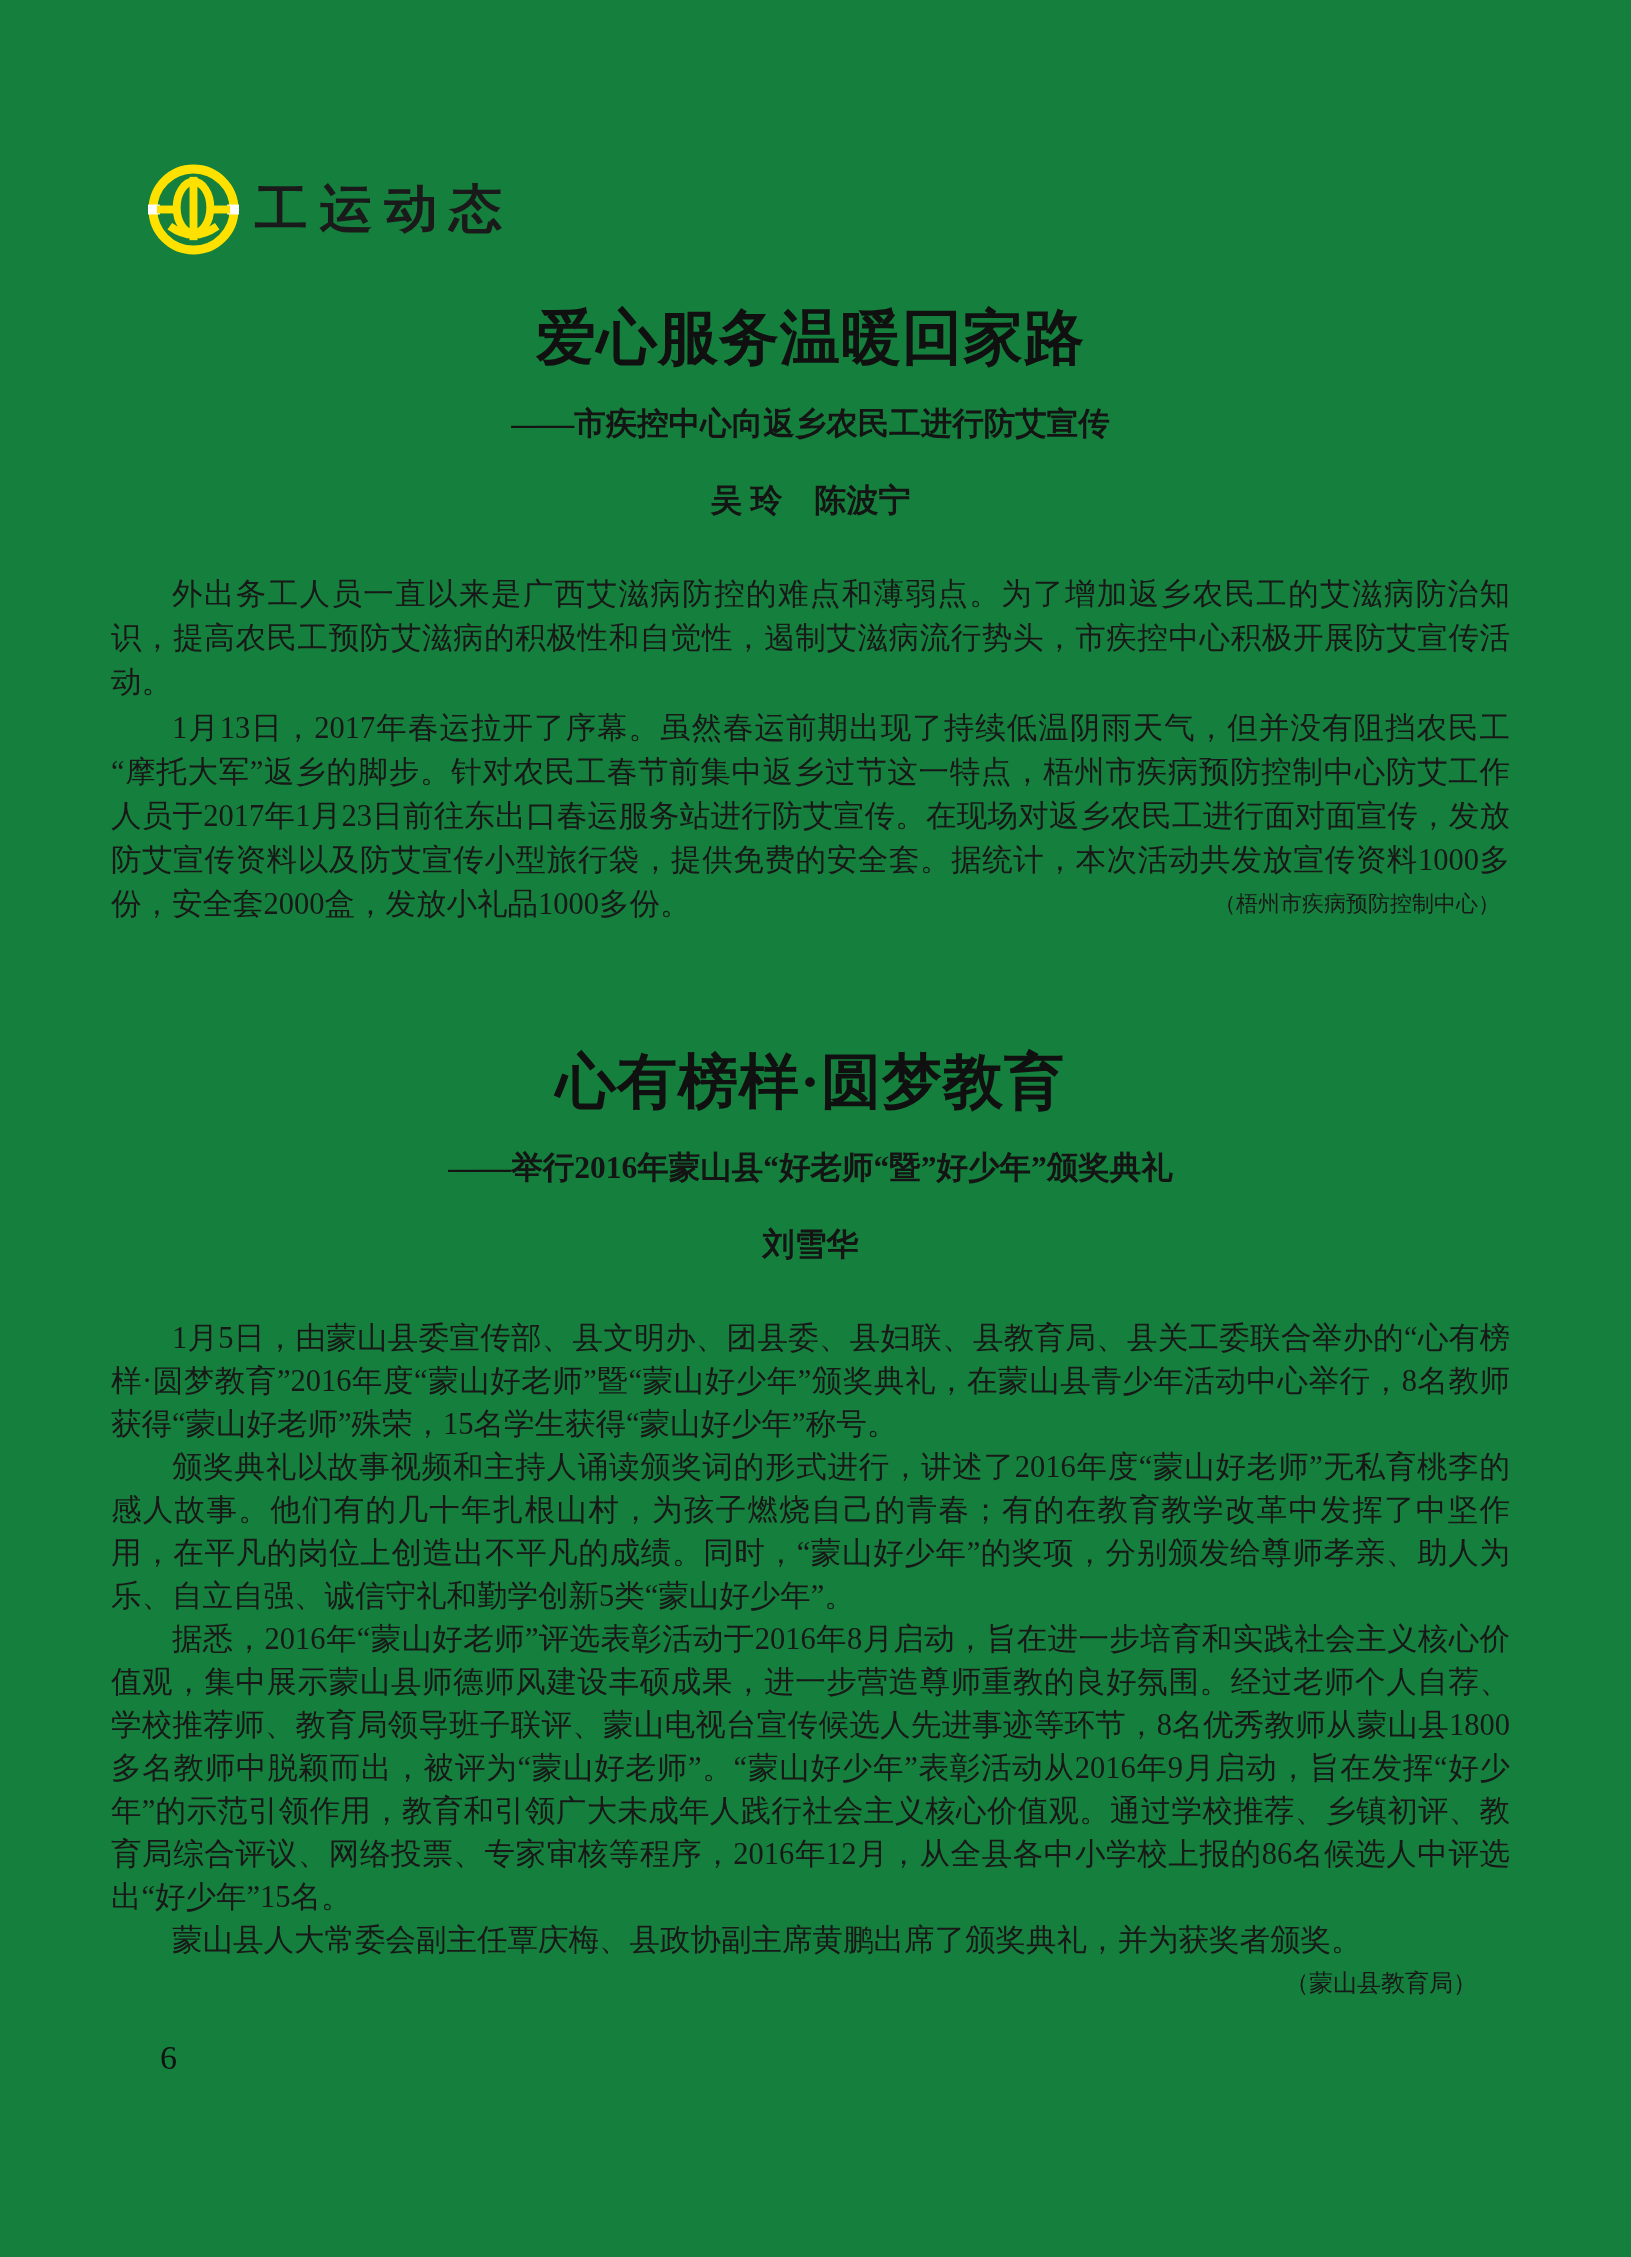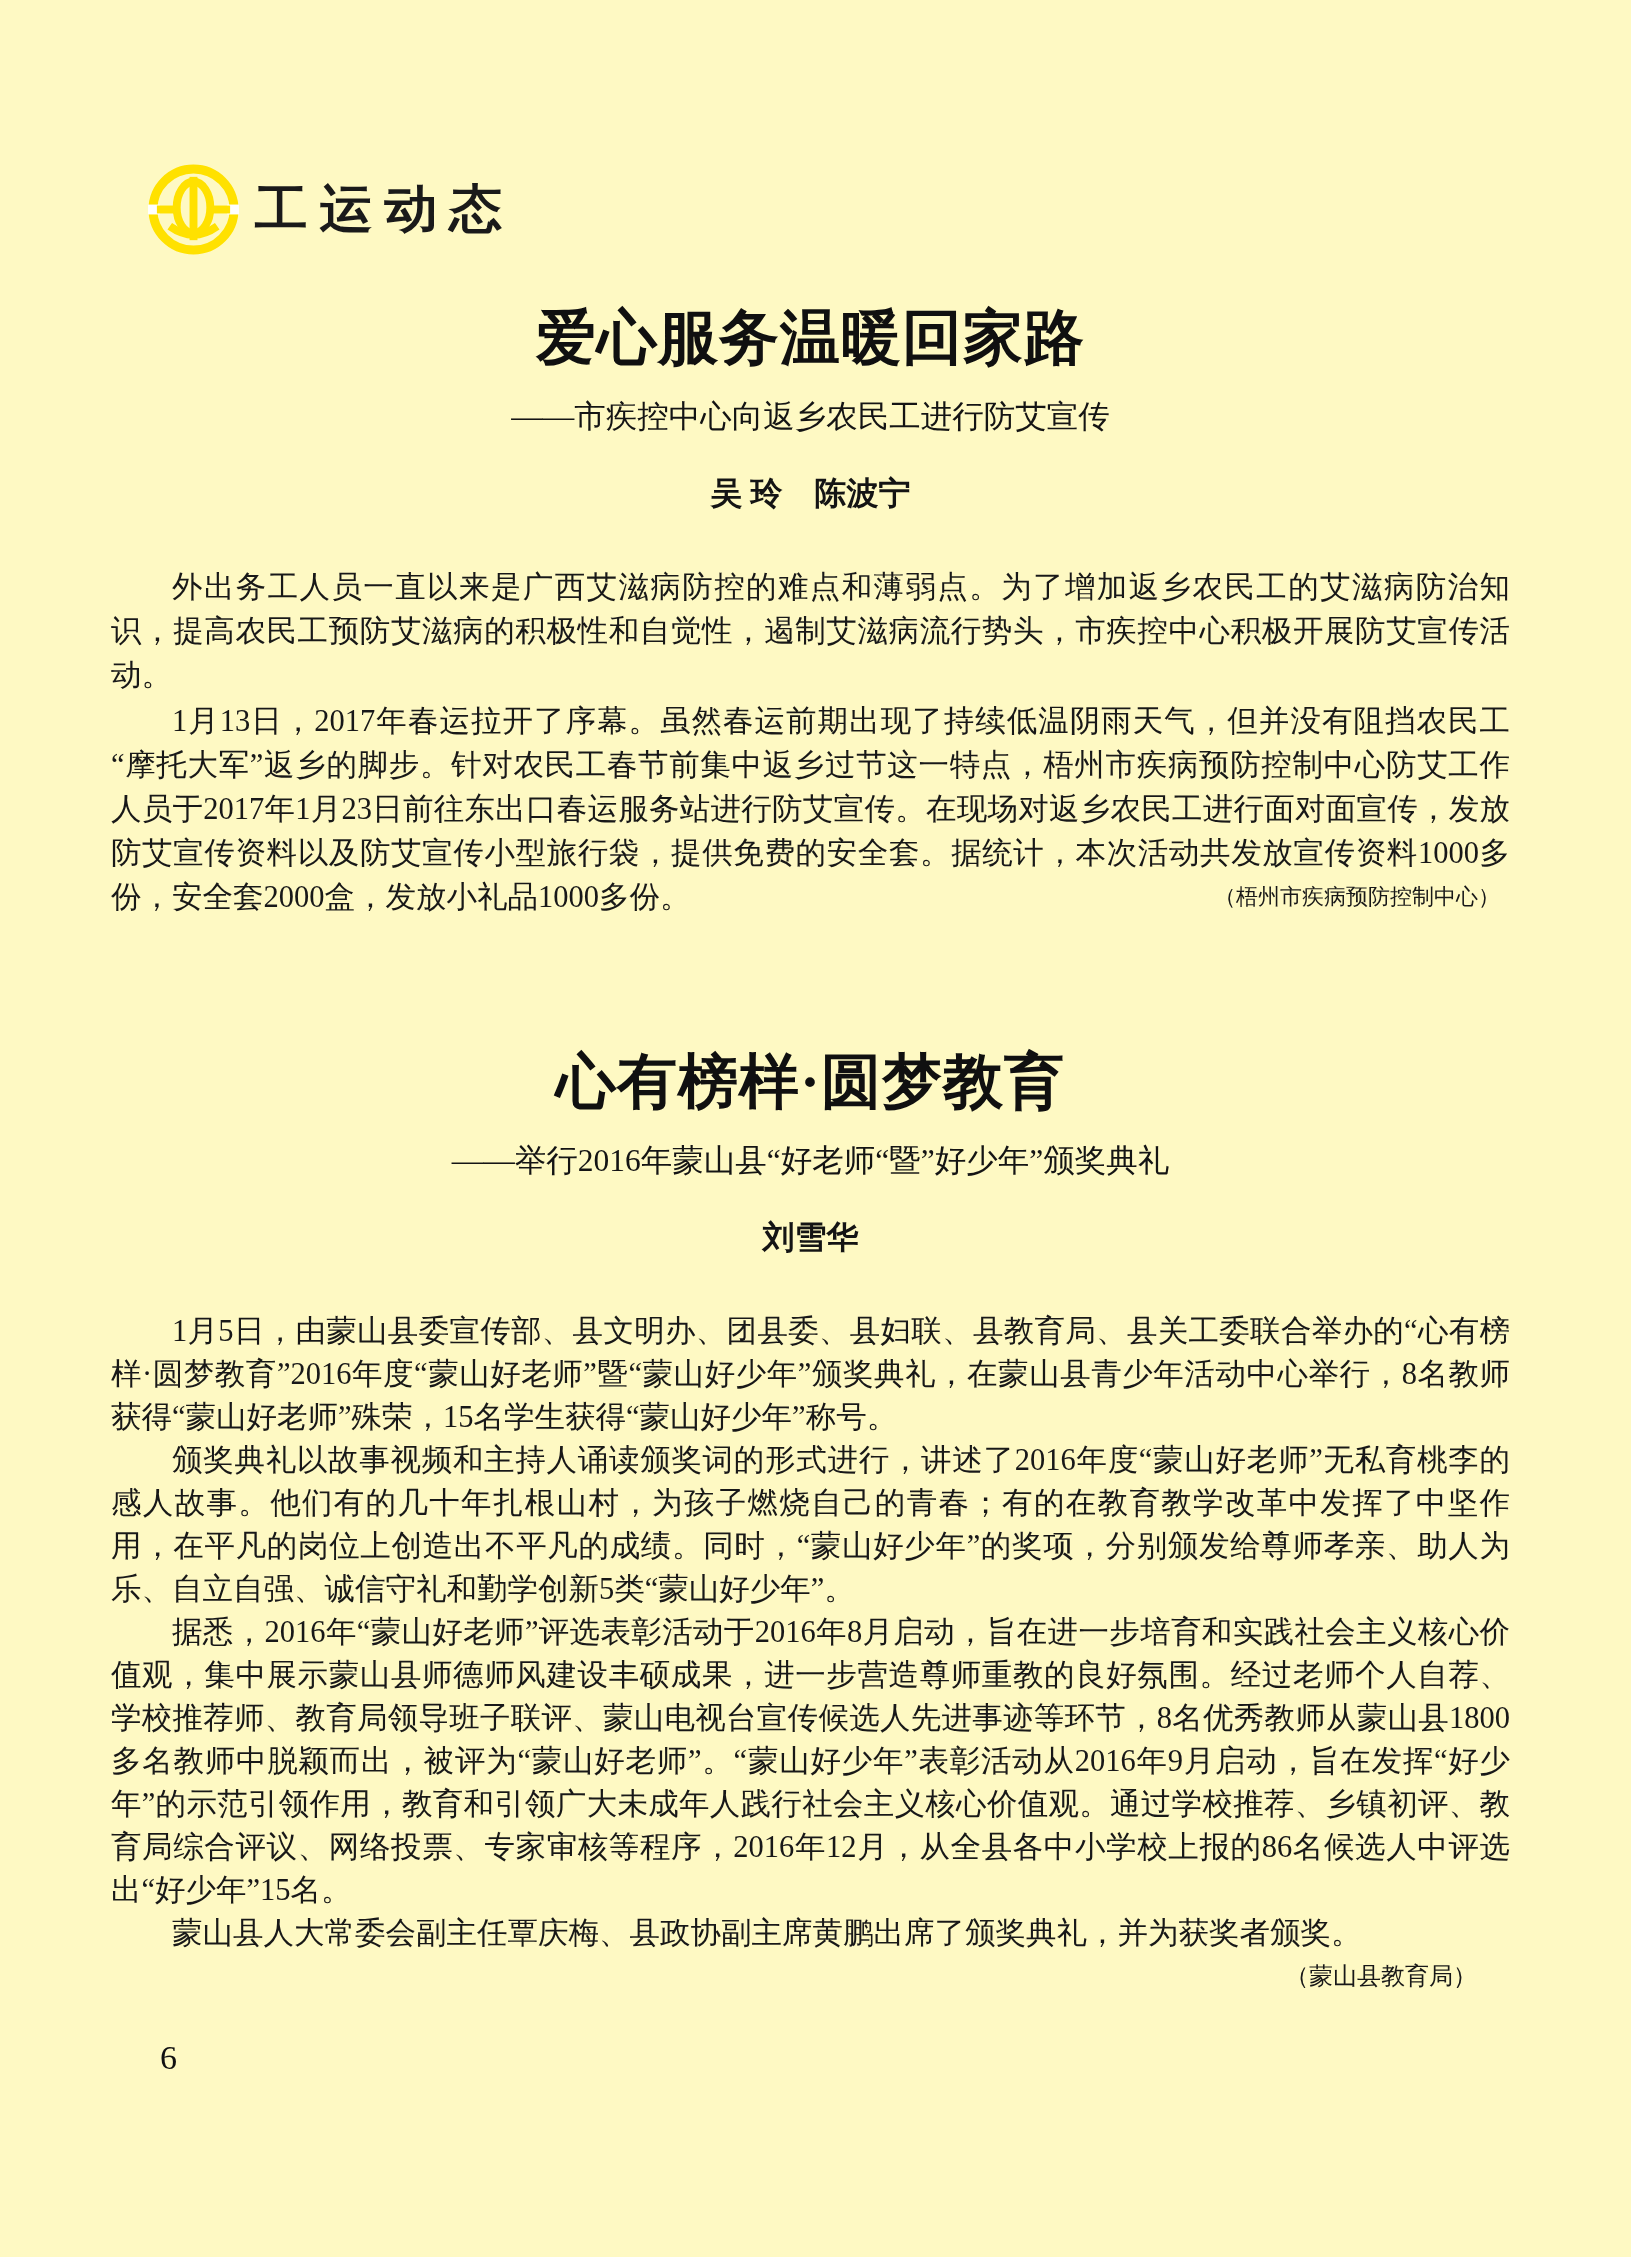--- a/index.html
+++ b/index.html
@@ -1,20 +1,20 @@
 <!DOCTYPE html>
 <html lang="zh"><head>
 <meta charset="utf-8">
 <style>
   html,body { margin:0; padding:0; background:#e8e8e8; }
   .page {
     position:relative;
     width:1631px; height:2258px;
     margin:0 auto;
-    background:#fef9c3;
+    background:#15803d;
     color:#161616;
     font-family:"Liberation Serif","DejaVu Serif",serif;
     overflow:hidden;
   }
 
   
   .logo-row {
     position:absolute; top:164px; left:148px;
     display:flex; align-items:center; gap:15.8px;
   }
@@ -36,22 +36,22 @@
   .article-title {
     text-align:center;
     font-size:60px; font-weight:800;
     line-height:81px;
     letter-spacing:1px;
     color:#101010;
     white-space:nowrap;
   }
   .article-subtitle {
     text-align:center;
-    font-size:31.5px; font-weight:400;
-    margin-top:18px;
+    font-size:31.5px; font-weight:700;
+    margin-top:25px;
     line-height:39px;
     color:#141414;
     white-space:nowrap;
   }
   .article-authors {
     text-align:center;
     font-size:32px; font-weight:700;
     margin-top:39px;
     line-height:37px;
     color:#141414;

